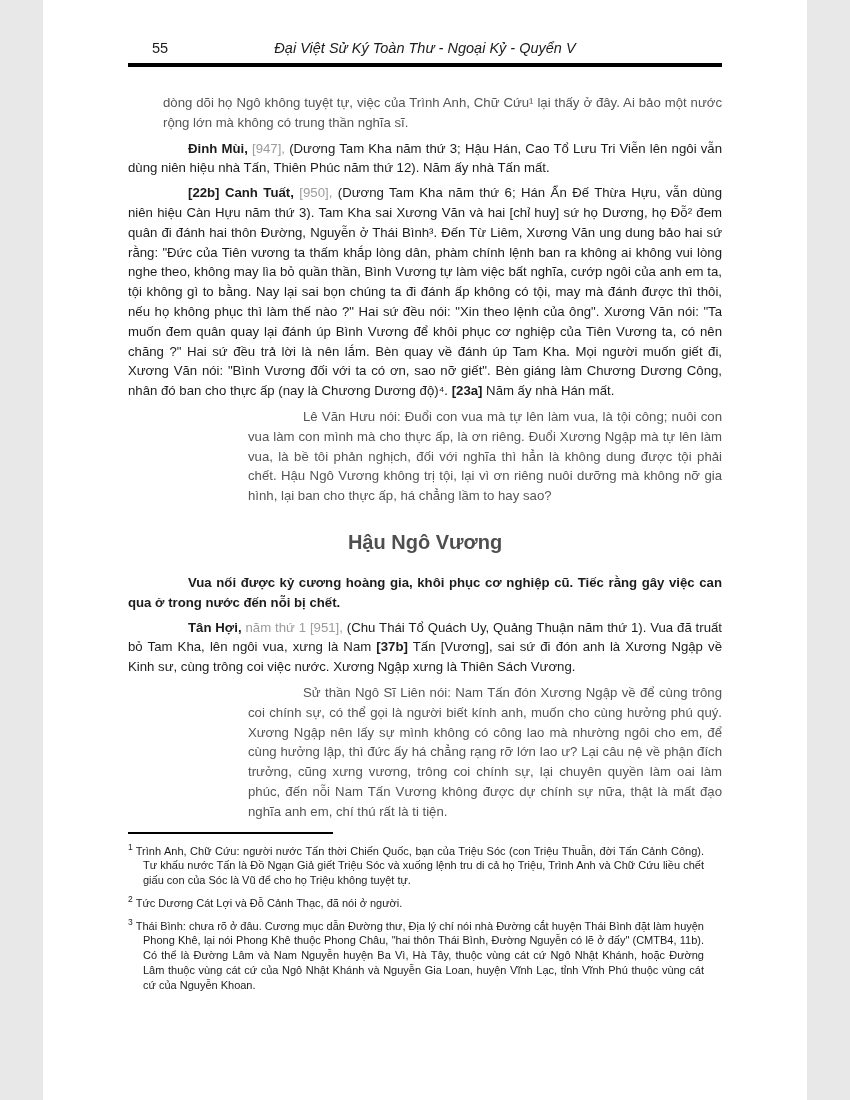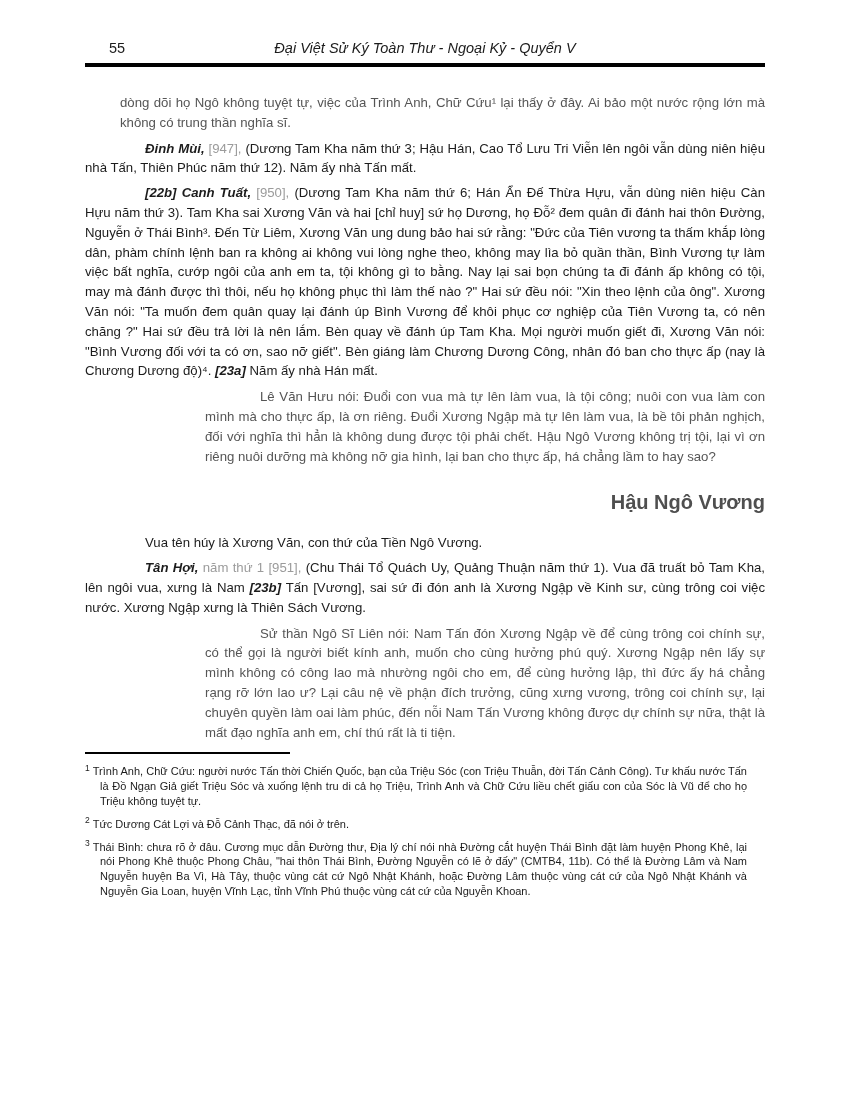--- a/index.html
+++ b/index.html
@@ -1,17 +1,17 @@
 <!DOCTYPE html>
 <html lang="vi" style="--text: #1c1c1c; --quote: #555555; --muted: #9b9b9b; --heading: #4f4f4f;"><head>
 <meta charset="utf-8">
 <style>
   html,body{margin:0;padding:0;background:#e8e8e8;}
   .page{
-    position:relative;width:850px;height:1100px;margin:0 auto;
+    position:relative;width:764px;height:1100px;margin:0 auto;
     background:#ffffff;overflow:hidden;
     font-family:"Liberation Sans","DejaVu Sans",sans-serif;
     color:var(--text,#1c1c1c);
     -webkit-font-smoothing:antialiased;
   }
   .pageheader{
     position:relative;
     margin:40px 85px 26px 85px;
     border-bottom:4px solid #000;
     padding-bottom:7px;
@@ -21,31 +21,31 @@
   .pagenum{position:absolute;left:24px;top:0;}
   .pagetitle{display:inline-block;font-style:italic;}
   .bodytext{
     margin:0 85px;
     font-size:13.2px;
     line-height:19.8px;
     text-align:justify;
   }
   p{margin:5px 0;}
   .para{text-indent:60px;}
-  .bold{font-weight:bold;font-style:italic;}
+  .bold{font-weight:bold;}
   .muted{color:var(--muted,#9b9b9b);}
   .quote{
     margin:6px 0 6px 120px;
     color:var(--quote,#555555);
     text-indent:55px;
   }
   .quote.cont{text-indent:0;margin-top:0;margin-left:35px;}
   .heading{
     margin:24px 0 18px 0;
-    text-align:right;
+    text-align:center;
     font-size:20px;
     line-height:25px;
     font-weight:bold;
     color:var(--heading,#4f4f4f);
     text-indent:0;
   }
   .heading span{display:block;}
   .footnotes{margin:10px 85px 0 85px;}
   .fnrule{width:205px;height:2px;background:#000;margin:4px 0 10px 0;}
   .fn{
@@ -76,33 +76,33 @@
 
     <p class="para"><span class="bold">[22b] Canh Tuất, </span><span class="muted">[950], </span><span>(Dương Tam Kha năm thứ 6; Hán Ẩn Đế Thừa Hựu, vẫn dùng niên hiệu Càn Hựu năm thứ 3).  Tam Kha sai Xương Văn và hai [chỉ huy] sứ họ Dương, họ Đỗ² đem quân đi đánh hai thôn Đường, Nguyễn ở Thái Bình³.  Đến Từ Liêm, Xương Văn ung dung bảo hai sứ rằng: "Đức của Tiên vương ta thấm khắp lòng dân, phàm chính lệnh ban ra không ai không vui lòng nghe theo, không may lìa bỏ quần thần, Bình Vương tự làm việc bất nghĩa, cướp ngôi của anh em ta, tội không gì to bằng.  Nay lại sai bọn chúng ta đi đánh ấp không có tội, may mà đánh được thì thôi, nếu họ không phục thì làm thế nào ?"  Hai sứ đều nói: "Xin theo lệnh của ông".  Xương Văn nói: "Ta muốn đem quân quay lại đánh úp Bình Vương để khôi phục cơ nghiệp của Tiên Vương ta, có nên chăng ?" Hai sứ đều trả lời là nên lắm.  Bèn quay về đánh úp Tam Kha.  Mọi người muốn giết đi, Xương Văn nói:  "Bình Vương đối với ta có ơn, sao nỡ giết".  Bèn giáng làm Chương Dương Công, nhân đó ban cho thực ấp (nay là Chương Dương độ)⁴. </span><span class="bold">[23a]</span><span> Năm ấy nhà Hán mất.</span></p>
 
     <p class="quote">Lê Văn Hưu nói: Đuổi con vua mà tự lên làm vua, là tội công; nuôi con vua làm con mình mà cho thực ấp, là ơn riêng.  Đuổi Xương Ngập mà tự lên làm vua, là bề tôi phản nghịch, đối với nghĩa thì hẳn là không dung được tội phải chết.  Hậu Ngô Vương không trị tội, lại vì ơn riêng nuôi dưỡng mà không nỡ gia hình, lại ban cho thực ấp, há chẳng lầm to hay sao?</p>
 
     <p class="heading">
       <span>Hậu Ngô Vương</span>
     </p>
 
 
+    <p class="para bold">Vua nối được kỷ cương hoàng gia, khôi phục cơ nghiệp cũ.  Tiếc rằng gây việc can qua ở trong nước đến nỗi bị chết.</p>
 
-    <p class="para">Vua tên húy là Xương Văn, con thứ của Tiền Ngô Vương.</p>
 
-    <p class="para"><span class="bold">Tân Hợi, </span><span class="muted">năm thứ 1 [951], </span><span>(Chu Thái Tổ Quách Uy, Quảng Thuận năm thứ 1).  Vua đã truất bỏ Tam Kha, lên ngôi vua, xưng là Nam </span><span class="bold">[23b]</span><span> Tấn [Vương], sai sứ đi đón anh là Xương Ngập về Kinh sư, cùng trông coi việc nước.  Xương Ngập xưng là Thiên Sách Vương.</span></p>
+    <p class="para"><span class="bold">Tân Hợi, </span><span class="muted">năm thứ 1 [951], </span><span>(Chu Thái Tổ Quách Uy, Quảng Thuận năm thứ 1).  Vua đã truất bỏ Tam Kha, lên ngôi vua, xưng là Nam </span><span class="bold">[37b]</span><span> Tấn [Vương], sai sứ đi đón anh là Xương Ngập về Kinh sư, cùng trông coi việc nước.  Xương Ngập xưng là Thiên Sách Vương.</span></p>
 
     <p class="quote">Sử thần Ngô Sĩ Liên nói:  Nam Tấn đón Xương Ngập về để cùng trông coi chính sự, có thể gọi là người biết kính anh, muốn cho cùng hưởng phú quý.  Xương Ngập nên lấy sự mình không có công lao mà nhường ngôi cho em, để cùng hưởng lập, thì đức ấy há chẳng rạng rỡ lớn lao ư?  Lại câu nệ về phận đích trưởng, cũng xưng vương, trông coi chính sự, lại chuyên quyền làm oai làm phúc, đến nỗi Nam Tấn Vương không được dự chính sự nữa, thật là mất đạo nghĩa anh em, chí thú rất là ti tiện.</p>
 
   </div>
 
   <div class="footnotes">
     <div class="fnrule"></div>
 
     <div class="fn"><sup>1</sup><span>Trình Anh, Chữ Cứu: người nước Tấn thời Chiến Quốc, bạn của Triệu Sóc (con Triệu Thuẫn, đời Tấn Cảnh Công).  Tư khấu nước Tấn là Đồ Ngạn Giả giết Triệu Sóc và xuống lệnh tru di cả họ Triệu, Trình Anh và Chữ Cứu liều chết giấu con của Sóc là Vũ để cho họ Triệu không tuyệt tự.</span></div>
 
-    <div class="fn"><sup>2</sup><span>Tức Dương Cát Lợi và Đỗ Cảnh Thạc, đã nói ở trên.</span></div>
+    <div class="fn"><sup>2</sup><span>Tức Dương Cát Lợi và Đỗ Cảnh Thạc, đã nói ở người.</span></div>
 
     <div class="fn"><sup>3</sup><span>Thái Bình: chưa rõ ở đâu.  Cương mục dẫn Đường thư, Địa lý chí nói nhà Đường cắt huyện Thái Bình đặt làm huyện Phong Khê, lại nói Phong Khê thuộc Phong Châu, "hai thôn Thái Bình, Đường Nguyễn có lẽ ở đấy" (CMTB4, 11b).  Có thể là Đường Lâm và Nam Nguyễn huyện Ba Vì, Hà Tây, thuộc vùng cát cứ Ngô Nhật Khánh, hoặc Đường Lâm thuộc vùng cát cứ của Ngô Nhật Khánh và Nguyễn Gia Loan, huyện Vĩnh Lạc, tỉnh Vĩnh Phú thuộc vùng cát cứ của Nguyễn Khoan.</span></div>
 
   </div>
 
 </div>
 
 </body></html>

